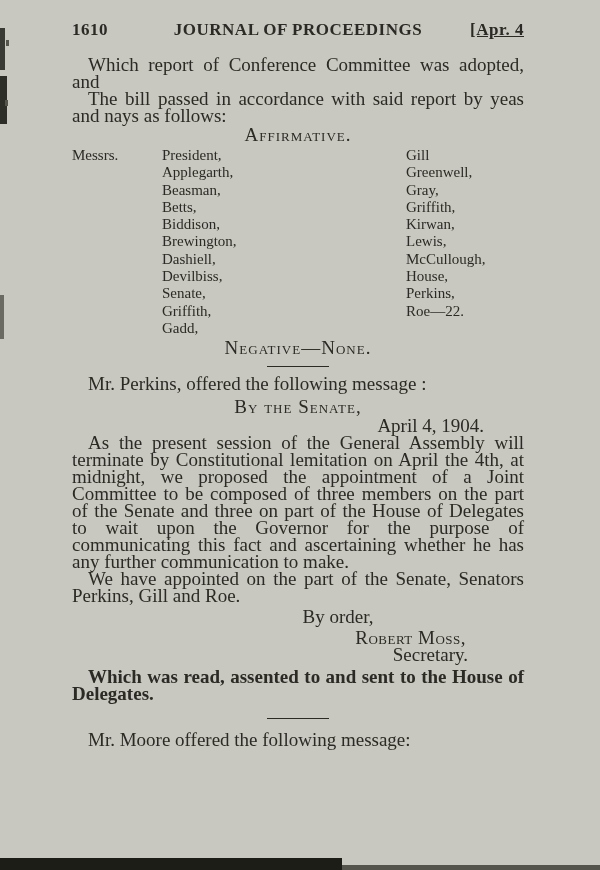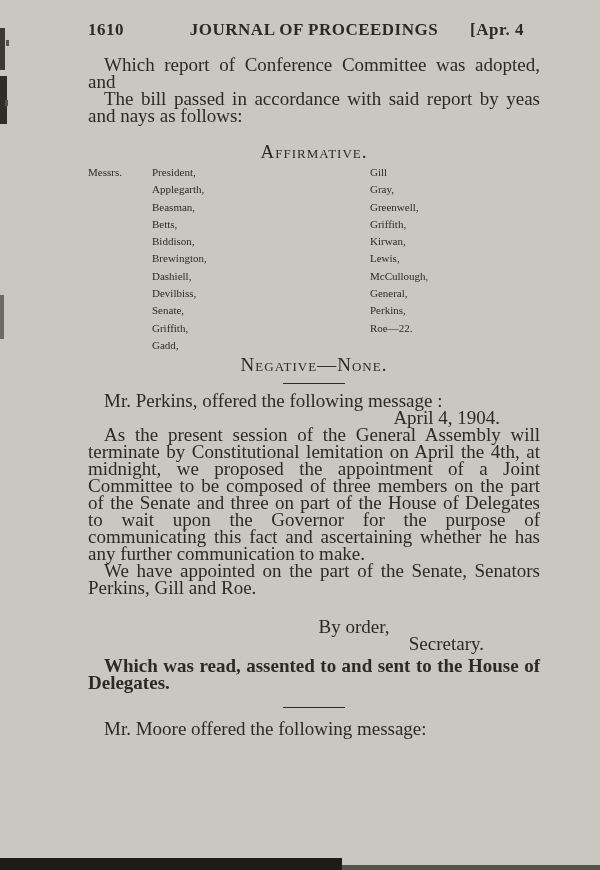--- a/index.html
+++ b/index.html
@@ -7,75 +7,76 @@
     width: 600px;
     height: 870px;
     background: #c8c8c1;
     font-family: "Liberation Serif", "DejaVu Serif", serif;
     color: #2b2a24;
     position: relative;
     overflow: hidden;
   }
   .page-content {
     position: absolute;
-    left: 88px;
+    left: 72px;
     top: 20px;
     width: 452px;
   }
   .header-row {
     display: flex;
     align-items: baseline;
     font-weight: bold;
     font-size: 17px;
     letter-spacing: 0.5px;
     margin-bottom: 16px;
   }
   .header-page { width: 70px; }
   .header-title { flex: 1; text-align: center; }
-  .header-date { width: 70px; text-align: left; }
+  .header-date { width: 70px; text-align: right; text-decoration: underline; }
 
   p {
     margin: 0;
     font-size: 19px;
     line-height: 17px;
     text-align: justify;
   }
   .indent { text-indent: 16px; }
 
   .center-heading {
     text-align: center;
     font-variant: small-caps;
     letter-spacing: 1px;
     text-indent: 0;
-    margin-top: 19px;
+    margin-top: 2px;
     margin-bottom: 4px;
   }
   .roll {
     display: flex;
-    font-size: 11px;
+    font-size: 15px;
     line-height: 17.3px;
+    gap: 26px;
   }
   .roll-messrs { width: 64px; }
   .roll-left { width: 218px; }
   .roll-right { flex: 1; }
 
   .negative-line { margin-top: 2px; }
 
   .rule {
     width: 62px;
     height: 0;
     border-top: 1.5px solid #2b2a24;
     margin: 10px auto 8px auto;
   }
   .rule2 { margin: 16px auto 12px auto; }
 
   .perkins-line { margin-top: 8px; }
   .senate-heading { margin-top: 6px; margin-bottom: 2px; }
   .date-line { text-align: right; padding-right: 40px; text-indent: 0; }
-  .by-order { text-align: center; padding-left: 80px; text-indent: 0; margin-top: 22px; }
+  .by-order { text-align: center; padding-left: 80px; text-indent: 0; margin-top: 4px; }
   .signature { text-align: right; padding-right: 58px; font-variant: small-caps; letter-spacing: 0.5px; text-indent: 0; margin-top: 4px; }
   .signature-title { text-align: right; padding-right: 56px; text-indent: 0; }
   .closing { margin-top: 5px; font-weight: bold; }
 
   
   .binding-mark { position: absolute; background: #3a3a35; }
   .mark1 { left: 0; top: 28px; width: 5px; height: 42px; }
   .mark2 { left: 0; top: 76px; width: 7px; height: 48px; background: #2e2e29; }
   .mark3 { left: 0; top: 295px; width: 4px; height: 44px; background: #6a6a63; }
   .mark4 { left: 6px; top: 40px; width: 3px; height: 6px; background: #55554e; }
@@ -115,48 +116,50 @@
       <div>Biddison,</div>
       <div>Brewington,</div>
       <div>Dashiell,</div>
       <div>Devilbiss,</div>
       <div>Senate,</div>
       <div>Griffith,</div>
       <div>Gadd,</div>
     </div>
     <div class="roll-right">
       <div>Gill</div>
+      <div>Greenwell,</div>
       <div>Gray,</div>
-      <div>Greenwell,</div>
       <div>Griffith,</div>
       <div>Kirwan,</div>
       <div>Lewis,</div>
       <div>McCullough,</div>
-      <div>General,</div>
+      <div>House,</div>
       <div>Perkins,</div>
       <div>Roe—22.</div>
     </div>
   </div>
 
   <p class="center-heading negative-line">Negative—None.</p>
 
   <div class="rule"></div>
 
   <p class="indent perkins-line">Mr. Perkins, offered the following message :</p>
 
+  <p class="center-heading senate-heading">By the Senate,</p>
 
   <p class="date-line">April 4, 1904.</p>
 
 
   <p class="indent">As the present session of the General Assembly will terminate by Constitutional lemitation on April the 4th, at midnight, we proposed the appointment of a Joint Committee to be composed of three members on the part of the Senate and three on part of the House of Delegates to wait upon the Governor for the purpose of communicating this fact and ascertaining whether he has any further communication to make.</p>
 
   <p class="indent">We have appointed on the part of the Senate, Senators Perkins, Gill and Roe.</p>
 
   <p class="by-order">By order,</p>
 
+  <p class="signature">Robert Moss,</p>
 
   <p class="signature-title">Secretary.</p>
 
   <p class="indent closing">Which was read, assented to and sent to  the  House of Delegates.</p>
 
   <div class="rule rule2"></div>
 
   <p class="indent">Mr. Moore offered the following message:</p>
 
 </div>

